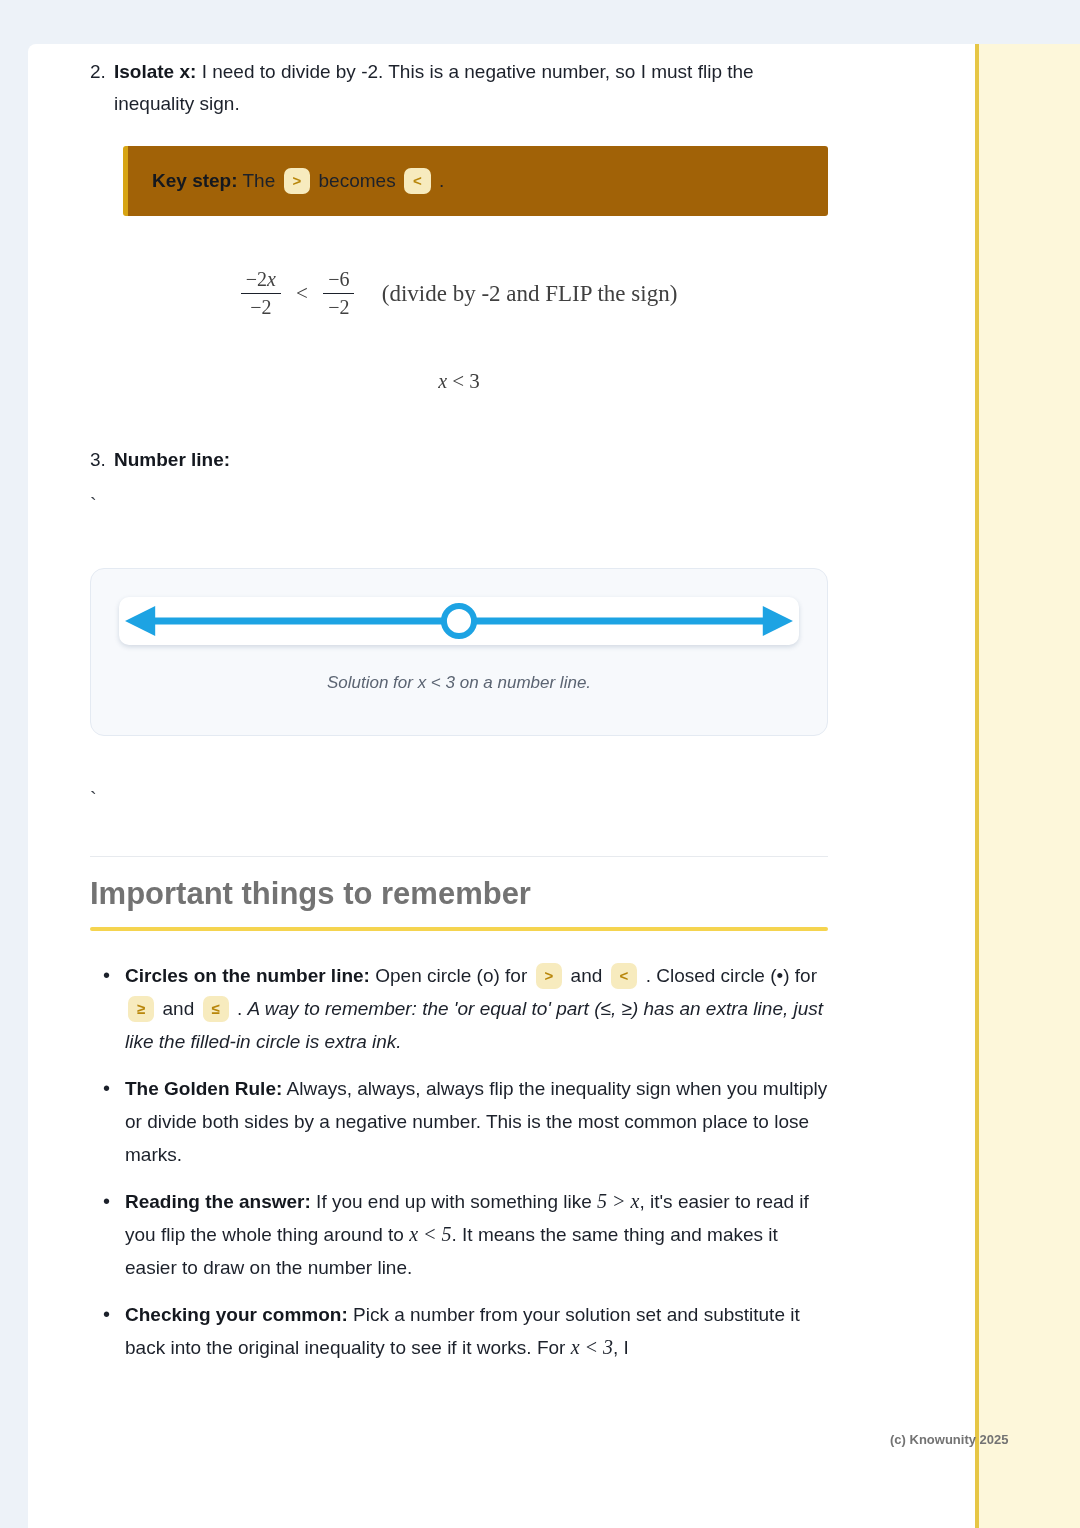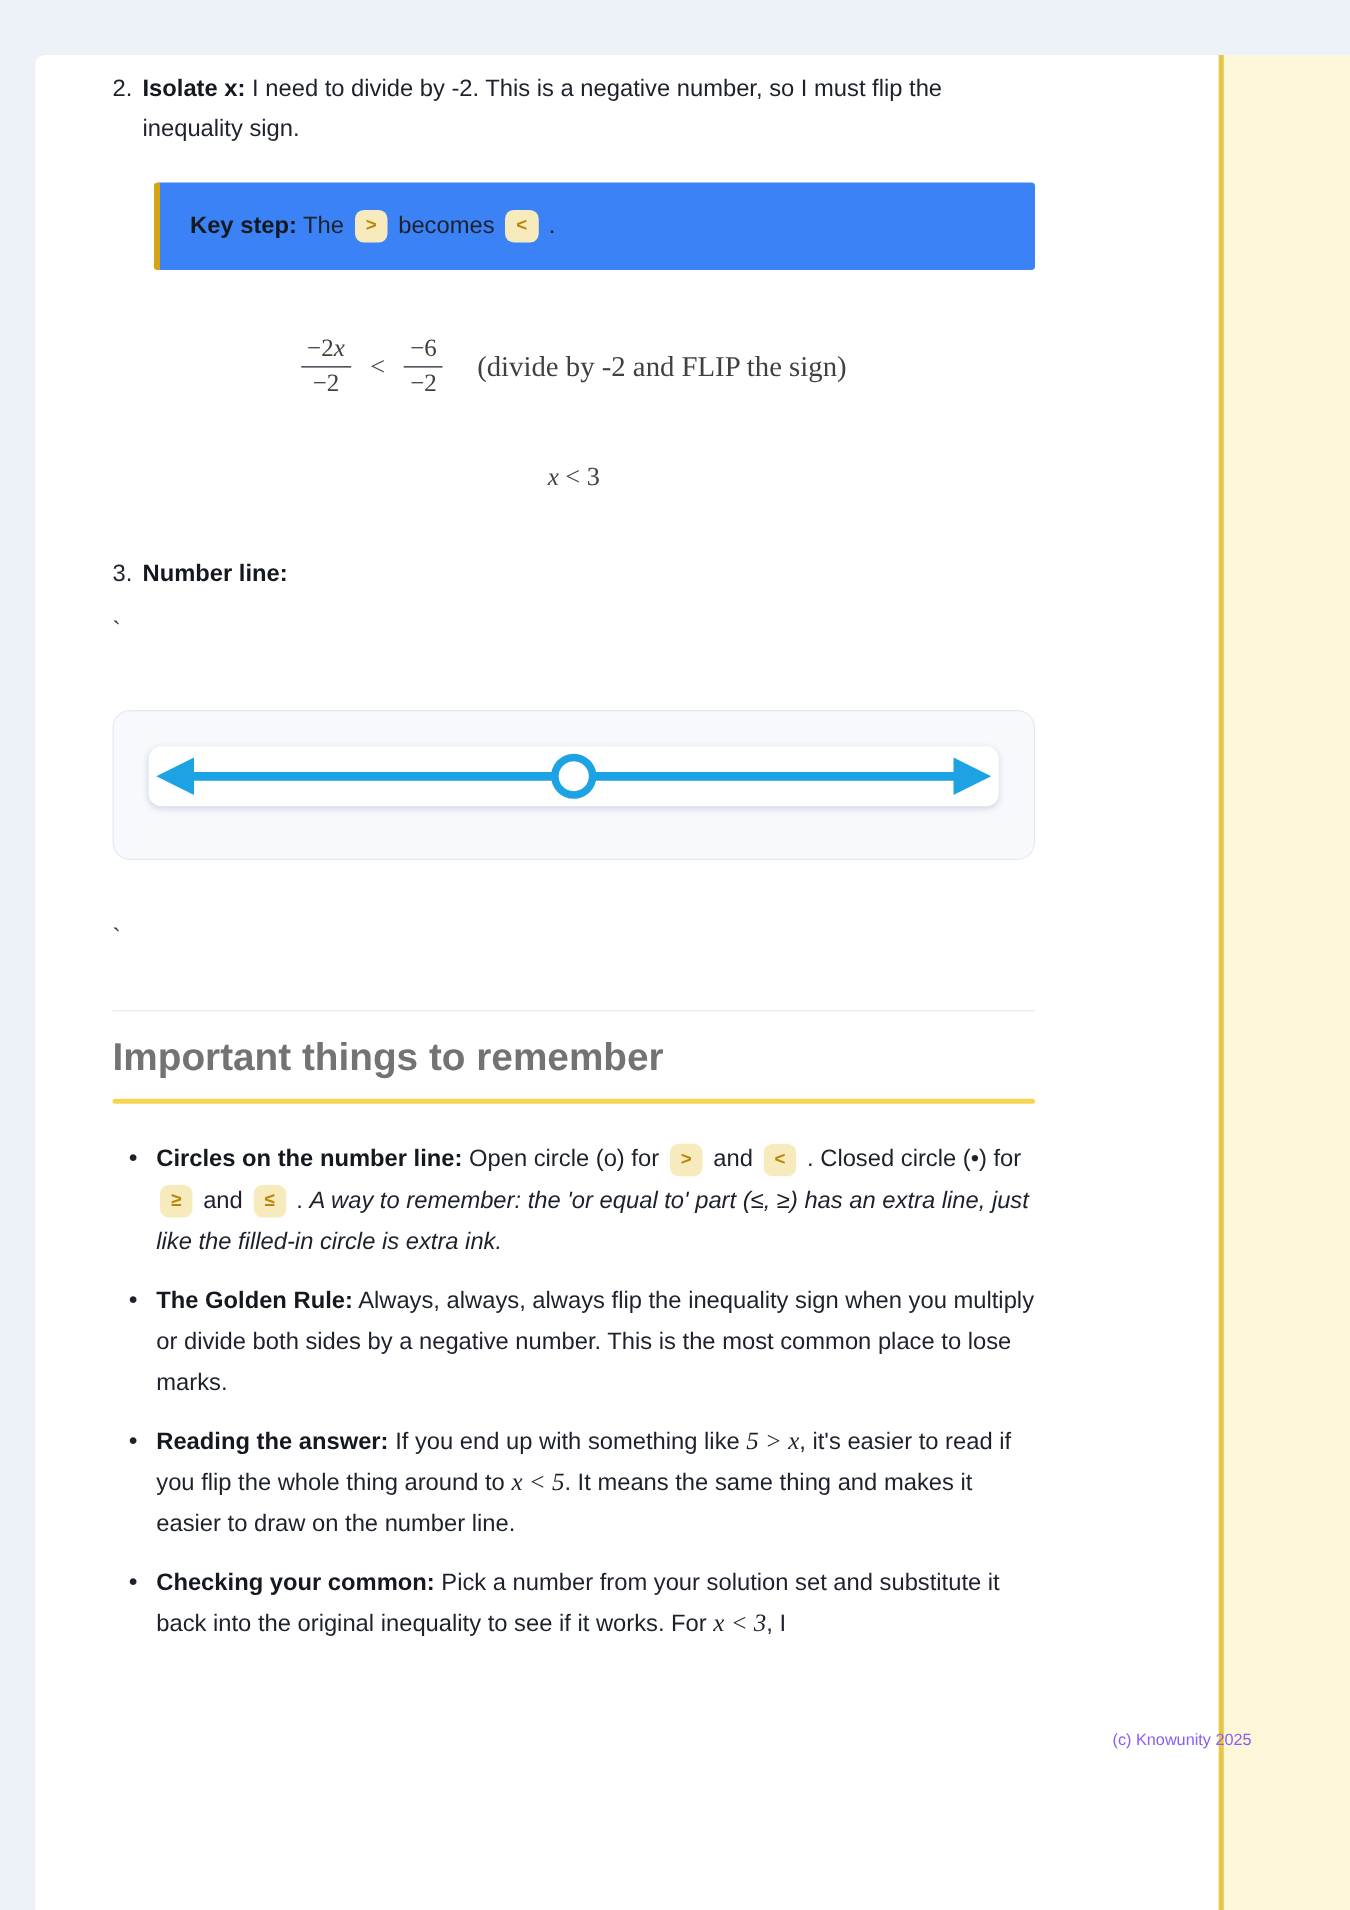--- a/index.html
+++ b/index.html
@@ -33,21 +33,21 @@
   b { color: #14181f; }
 
   
   .list-item { display: flex; font-size: 19px; line-height: 32px; }
   .li-num { width: 24px; flex: 0 0 24px; }
   .li-body { flex: 1; }
 
   
   .callout {
     margin: 26px 0 0 33px;
-    background: #3b82f6;
+    background: #a16207;
     border-left: 5px solid #d7a413;
     border-radius: 3px;
     padding: 22px 24px;
     font-size: 19px;
     line-height: 26px;
   }
 
   
   .badge {
     display: inline-block;
@@ -138,24 +138,25 @@
     background: #f5d44f;
     border-radius: 2px;
   }
 
   ul.remember { margin-top: 28px; }
   ul.remember li { margin-bottom: 14px; }
   .it { font-style: italic; }
 
   .footer-credit {
     position: absolute;
-    left: 890px; top: 1384px;
+    left: 890px; top: 1432px;
     font-size: 13px;
-    color: #8b5cf6;
+    color: #737373;
     z-index: 5;
+    font-weight: bold;
   }
 </style>
 </head>
 <body>
 
 <div class="paper">
   <div class="content">
 
     <div class="list-item">
       <span class="li-num">2.</span>
@@ -199,20 +200,21 @@
 
     <div class="figure">
       <div class="nl-bar">
         <svg viewBox="0 0 676 48" preserveAspectRatio="none">
           <line x1="32" y1="24" x2="644" y2="24" stroke="#1da3e3" stroke-width="7"></line>
           <polygon points="6,24 36,9 36,39" fill="#1da3e3"></polygon>
           <polygon points="670,24 640,9 640,39" fill="#1da3e3"></polygon>
           <circle cx="338" cy="24" r="15" fill="#ffffff" stroke="#1da3e3" stroke-width="6"></circle>
         </svg>
       </div>
+      <div class="figure-caption">Solution for x &lt; 3 on a number line.</div>
     </div>
 
     <div class="stray-tick" style="margin-top:52px">`</div>
 
     <hr class="divider">
 
     <h1 class="section-title">Important things to remember</h1>
     <div class="title-underline"></div>
 
     <ul class="plain remember">

